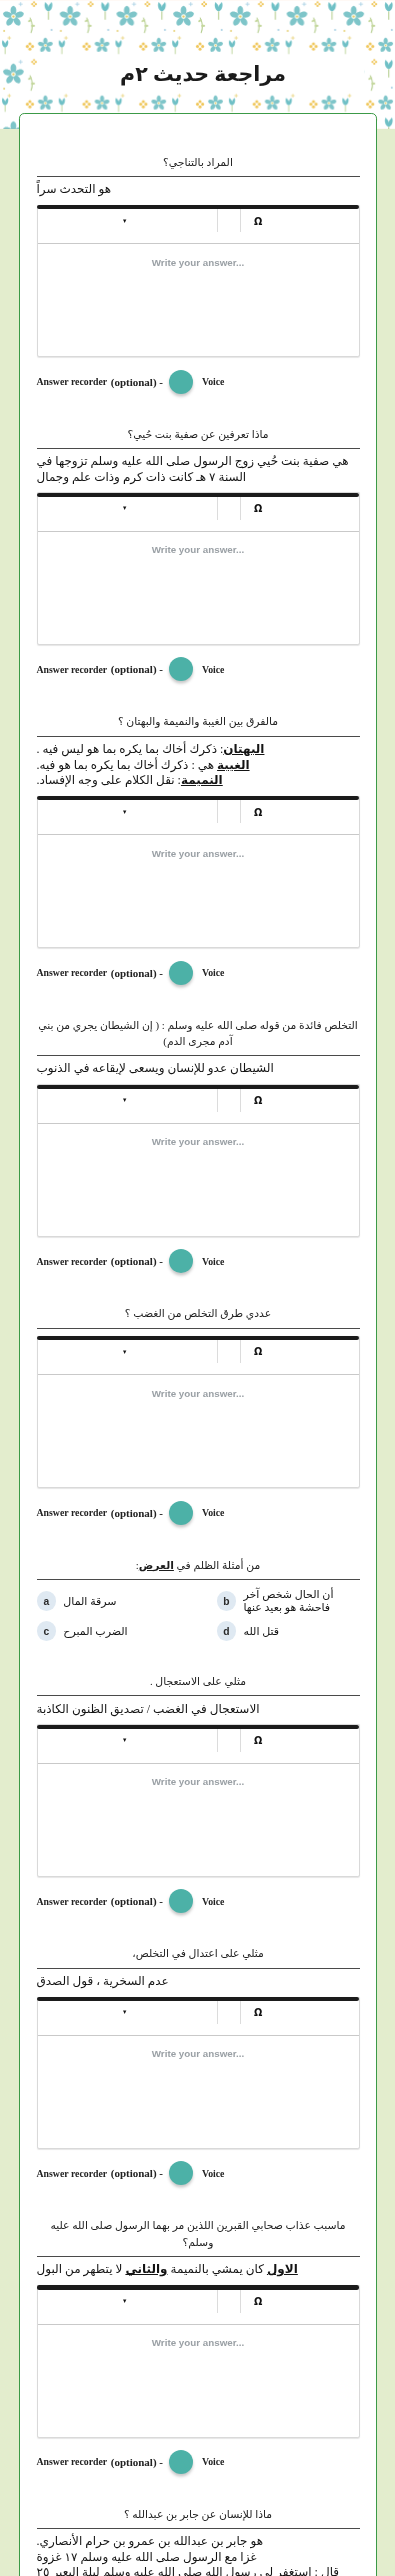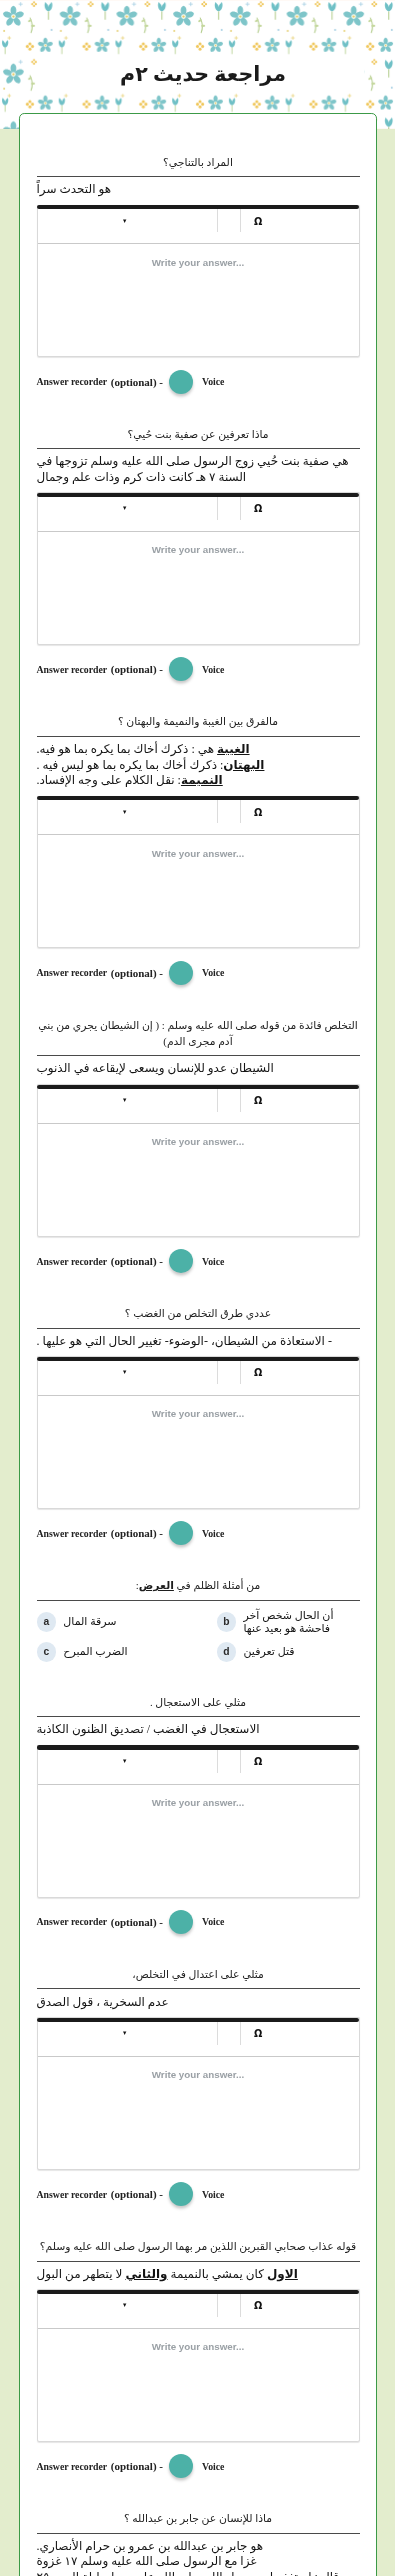--- a/index.html
+++ b/index.html
@@ -159,22 +159,22 @@
       <span class="ropt">(optional) -</span>
       <button class="rbtn" aria-label="Voice"></button>
       <span class="rvoice">Voice</span>
     </div>
   </section>
 
   <section class="qblock">
     <h2 class="qtext">مالفرق بين الغيبة والنميمة والبهتان ؟</h2>
     <hr class="qrule">
     <div class="answers">
+            <div class="aline"><u><b>البهتان</b></u>: ذكرك أخاك بما يكره بما هو ليس فيه .</div>
             <div class="aline"><u><b>الغيبة</b></u> هي : ذكرك أخاك بما يكره بما هو فيه.</div>
-            <div class="aline"><u><b>البهتان</b></u>: ذكرك أخاك بما يكره بما هو ليس فيه .</div>
             <div class="aline"><u><b>النميمة</b></u>: نقل الكلام على وجه الإفساد.</div>
           </div>
     <div class="editor">
       <div class="ebar"></div>
       <div class="etoolbar">
         <button class="edropdown"><span>▾</span></button>
         <span class="ediv d1"></span>
         <span class="ediv d2"></span>
         <button class="eomega"><span>Ω</span></button>
       </div>
@@ -208,23 +208,20 @@
       <span class="rlabel">Answer recorder</span>
       <span class="ropt">(optional) -</span>
       <button class="rbtn" aria-label="Voice"></button>
       <span class="rvoice">Voice</span>
     </div>
   </section>
 
   <section class="qblock">
     <h2 class="qtext">عددي طرق التخلص من الغضب ؟</h2>
     <hr class="qrule">
-    <div class="answers">
-            <div class="aline">- الاستعاذة من الشيطان، -الوضوء- تغيير الحال التي هو عليها .</div>
-          </div>
     <div class="editor">
       <div class="ebar"></div>
       <div class="etoolbar">
         <button class="edropdown"><span>▾</span></button>
         <span class="ediv d1"></span>
         <span class="ediv d2"></span>
         <button class="eomega"><span>Ω</span></button>
       </div>
       <textarea class="etext" placeholder="Write your answer..." style=""></textarea>
     </div>
@@ -250,21 +247,21 @@
     <span class="optlabel">أن الحال شخص آخر فاحشة هو بعيد عنها</span>
   </div>
 
   <div class="opt">
     <span class="optletter">c</span>
     <span class="optlabel">الضرب المبرح</span>
   </div>
 
   <div class="opt">
     <span class="optletter">d</span>
-    <span class="optlabel">قتل تعرفين</span>
+    <span class="optlabel">قتل الله</span>
   </div>
 </div>
 
   </section>
 
   <section class="qblock">
     <h2 class="qtext">مثلي على الاستعجال .</h2>
     <hr class="qrule">
     <div class="answers">
             <div class="aline">الاستعجال في الغضب / تصديق الظنون الكاذبة</div>
@@ -305,21 +302,21 @@
     </div>
     <div class="recorder">
       <span class="rlabel">Answer recorder</span>
       <span class="ropt">(optional) -</span>
       <button class="rbtn" aria-label="Voice"></button>
       <span class="rvoice">Voice</span>
     </div>
   </section>
 
   <section class="qblock">
-    <h2 class="qtext">قوله عذاب صحابي القبرين اللذين مر بهما الرسول صلى الله عليه وسلم؟</h2>
+    <h2 class="qtext">ماسبب عذاب صحابي القبرين اللذين مر بهما الرسول صلى الله عليه وسلم؟</h2>
     <hr class="qrule">
     <div class="answers">
             <div class="aline"><u><b>الاول</b></u> كان يمشي بالنميمة <u><b>والثاني</b></u> لا يتطهر من البول</div>
           </div>
     <div class="editor">
       <div class="ebar"></div>
       <div class="etoolbar">
         <button class="edropdown"><span>▾</span></button>
         <span class="ediv d1"></span>
         <span class="ediv d2"></span>

